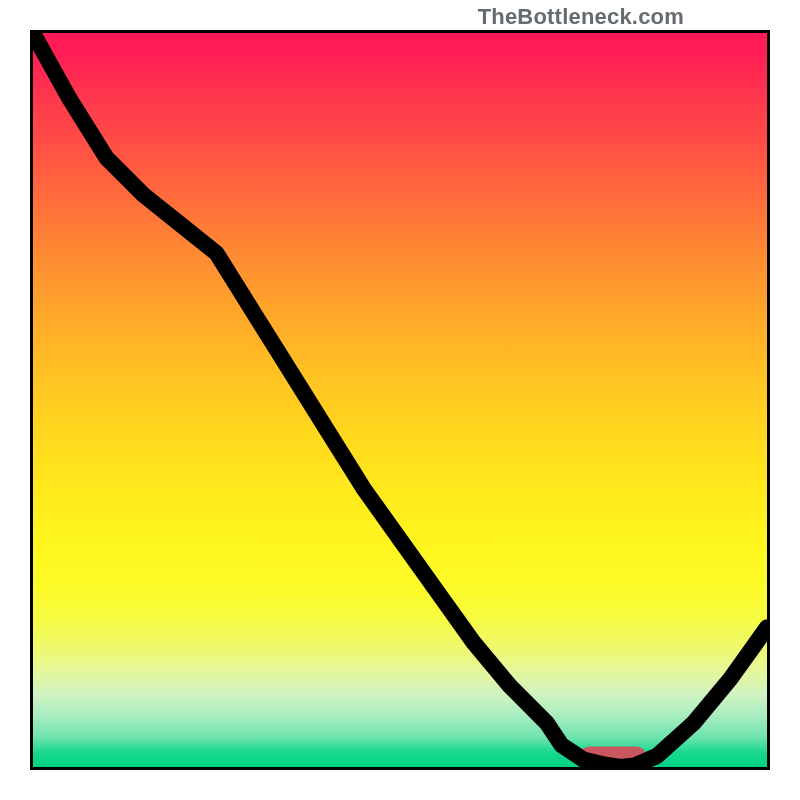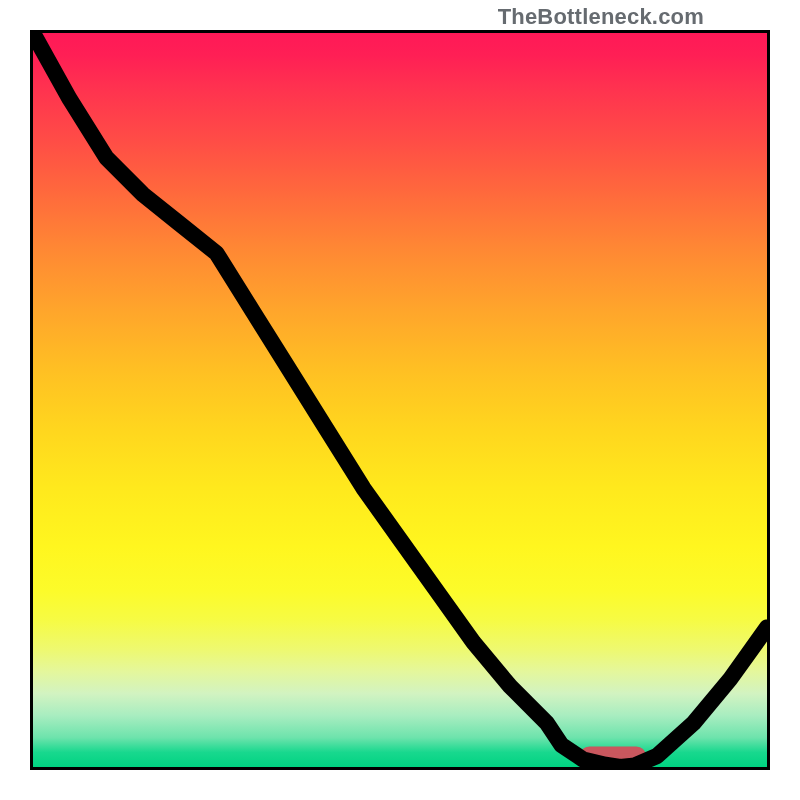--- a/index.html
+++ b/index.html
@@ -8,21 +8,20 @@
     width: 800px;
     height: 800px;
     overflow: hidden;
     font-family: Arial, Helvetica, sans-serif;
     background: #fff;
   }
   .chart-frame {
     position: relative;
     width: 698px;
     height: 800px;
-    padding-left: 20px;
   }
   .watermark {
     position: absolute;
     top: 4px;
     right: 14px;
     font-size: 22px;
     font-weight: 600;
     color: #666b70;
     letter-spacing: 0.2px;
     z-index: 10;

